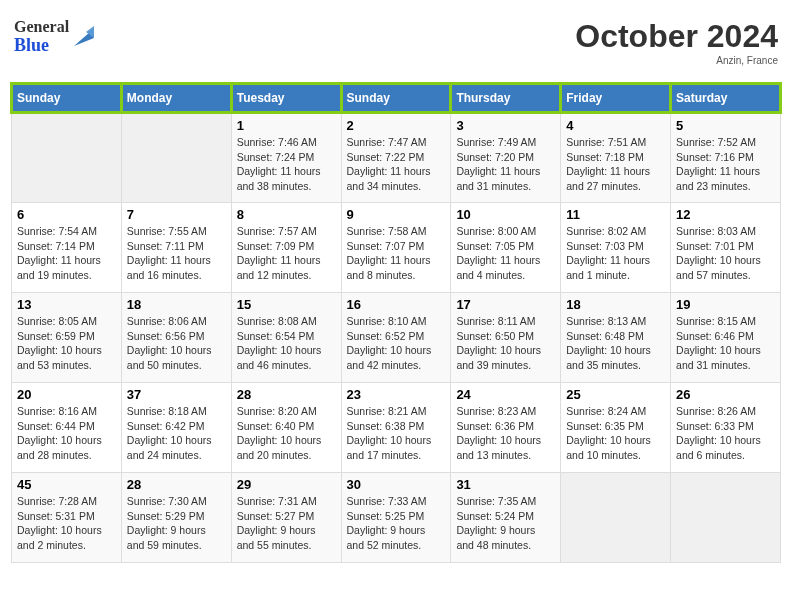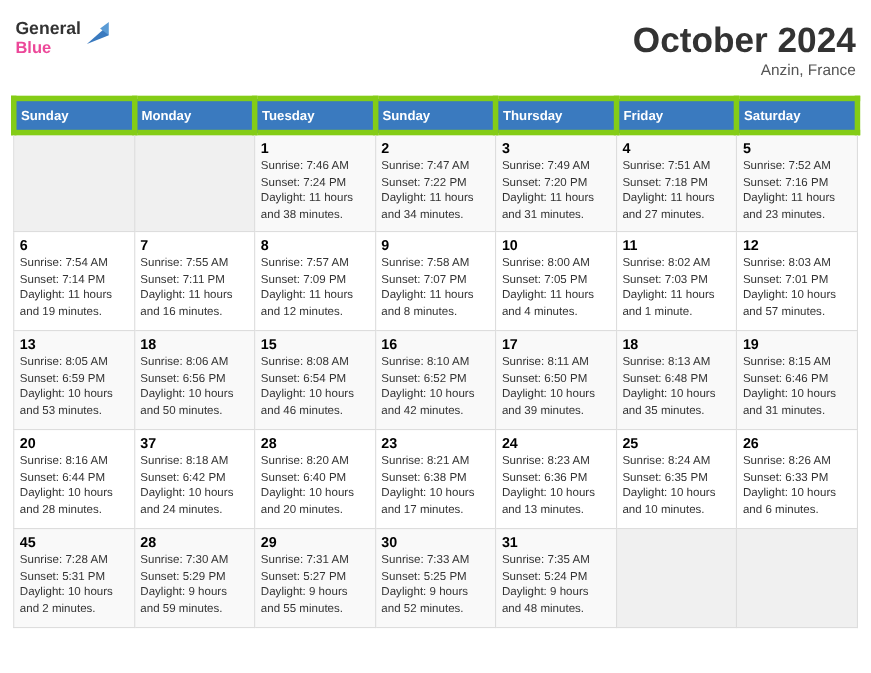--- a/index.html
+++ b/index.html
@@ -23,36 +23,36 @@
     }
     .title-block {
       text-align: right;
     }
     .month-title {
       font-size: 32px;
       font-weight: bold;
       color: #333;
     }
     .location {
-      font-size: 14px;
+      font-size: 10px;
       color: #555;
     }
     table {
       width: 100%;
       border-collapse: collapse;
       font-size: 11px;
     }
     thead th {
       background-color: #3a7abf;
       color: white;
       padding: 6px 4px;
       text-align: left;
       font-weight: bold;
       font-size: 12px;
-      border: 5px solid #84cc16;
+      border: 3px solid #84cc16;
     }
     tbody td {
       border: 1px solid #ddd;
       vertical-align: top;
       padding: 4px 5px;
       width: 14.28%;
       min-height: 80px;
       height: 90px;
     }
     .day-num {
@@ -73,24 +73,24 @@
     }
     .empty {
       background-color: #f0f0f0 !important;
     }
   </style>
 </head>
 <body>
 
 <div class="header">
   <div class="logo">
-  <div style="display:flex;">
+  <div style="display:flex;align-items:center;font-family:Liberation Serif, serif;">
     <div>
       <div style="font-size:16px;font-weight:bold;color:#333;line-height:1.1;">General</div>
-      <div style="font-size:15px;font-weight:bold;color:#ec4899;line-height:1.1;">Blue</div>
+      <div style="font-size:18px;font-weight:bold;color:#1d4ed8;line-height:1.1;">Blue</div>
     </div>
     <svg width="22" height="22" viewBox="0 0 22 22" style="margin-left:3px;margin-bottom:4px;">
       <polygon points="2,22 18,8 22,14" fill="#3a7abf"></polygon>
       <polygon points="14,8 22,2 22,14" fill="#5a9bd5"></polygon>
     </svg>
   </div>
 </div>
   <div class="title-block">
     <div class="month-title">October 2024</div>
     <div class="location">Anzin, France</div>

